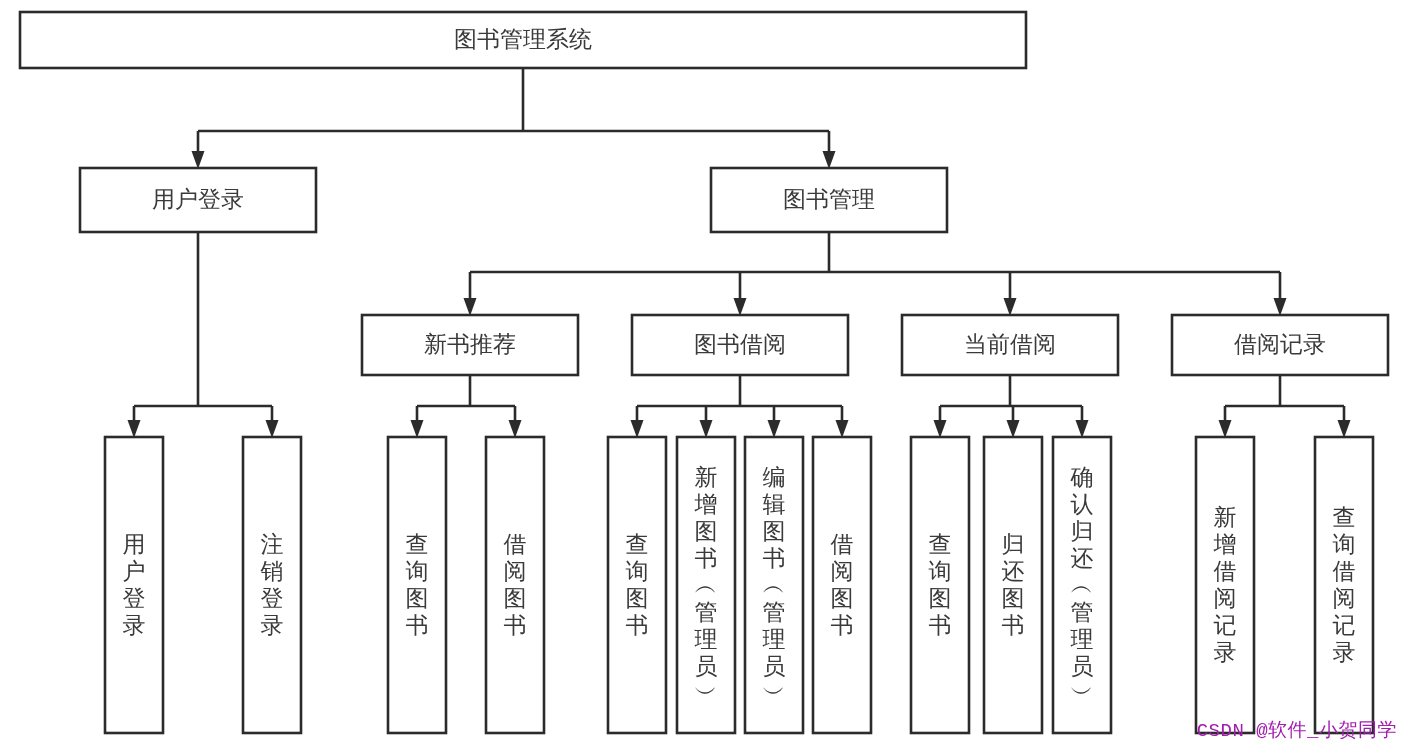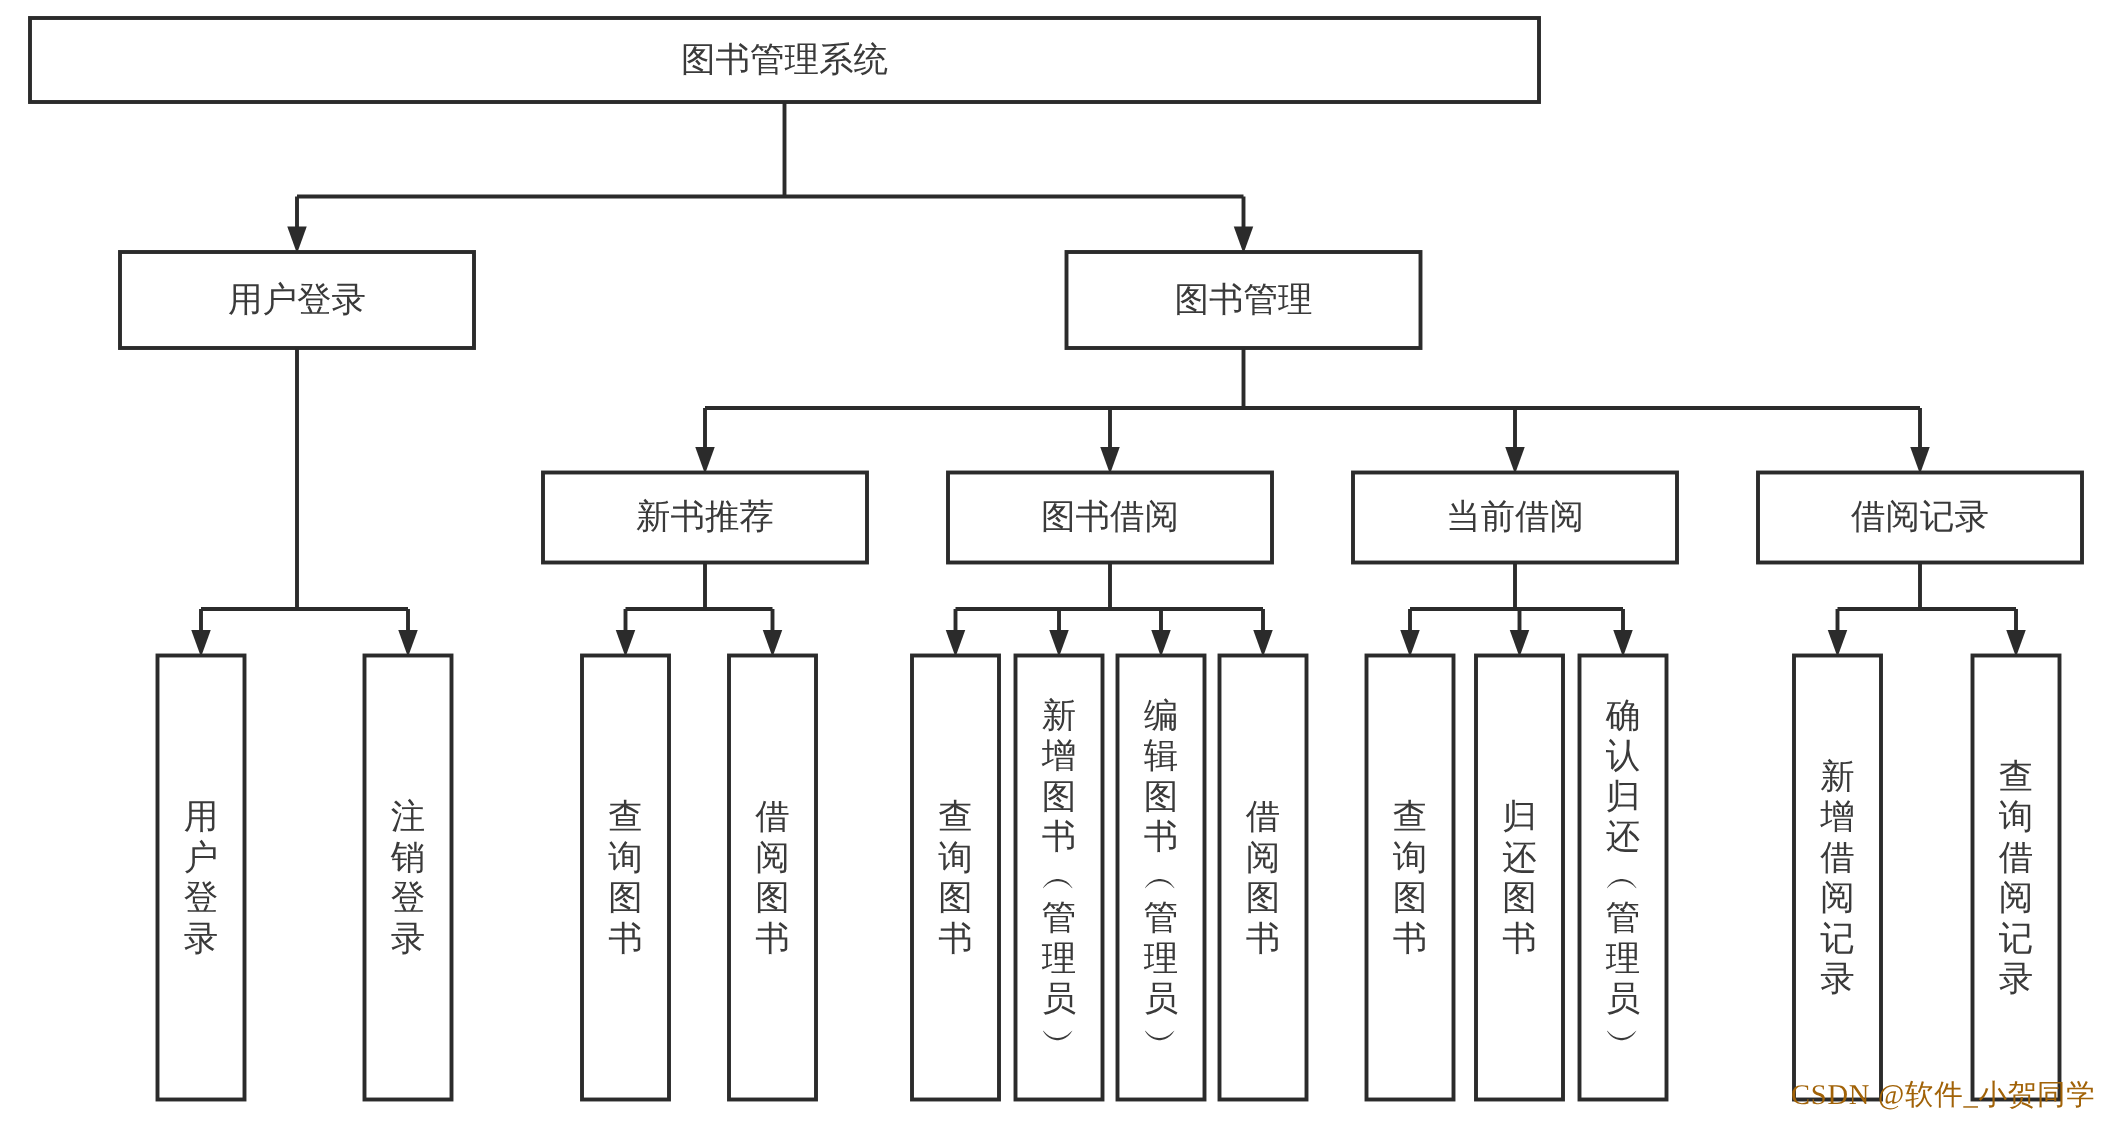--- a/index.html
+++ b/index.html
@@ -23,23 +23,23 @@
   }
   .leaf-label{
     font-family:"Liberation Sans","DejaVu Sans",sans-serif;
     fill:#3a3a3a;
     font-size:23px;
     text-anchor:middle;
   }
   .watermark{
     position:absolute;
     right:8px;bottom:4px;
-    font-family:Liberation Serif, serif;
+    font-family:Liberation Mono, monospace;
     font-size:19px;
-    color:#a16207;
+    color:#a21caf;
     white-space:nowrap;
     letter-spacing:0.5px;
   }
 </style>
 </head>
 <body>
 
 <svg id="diagram" viewBox="0 0 1405 747" xmlns="http://www.w3.org/2000/svg">
   <g id="edges-layer">
       <path class="connector" d="M 523 68 L 523 131"></path>

